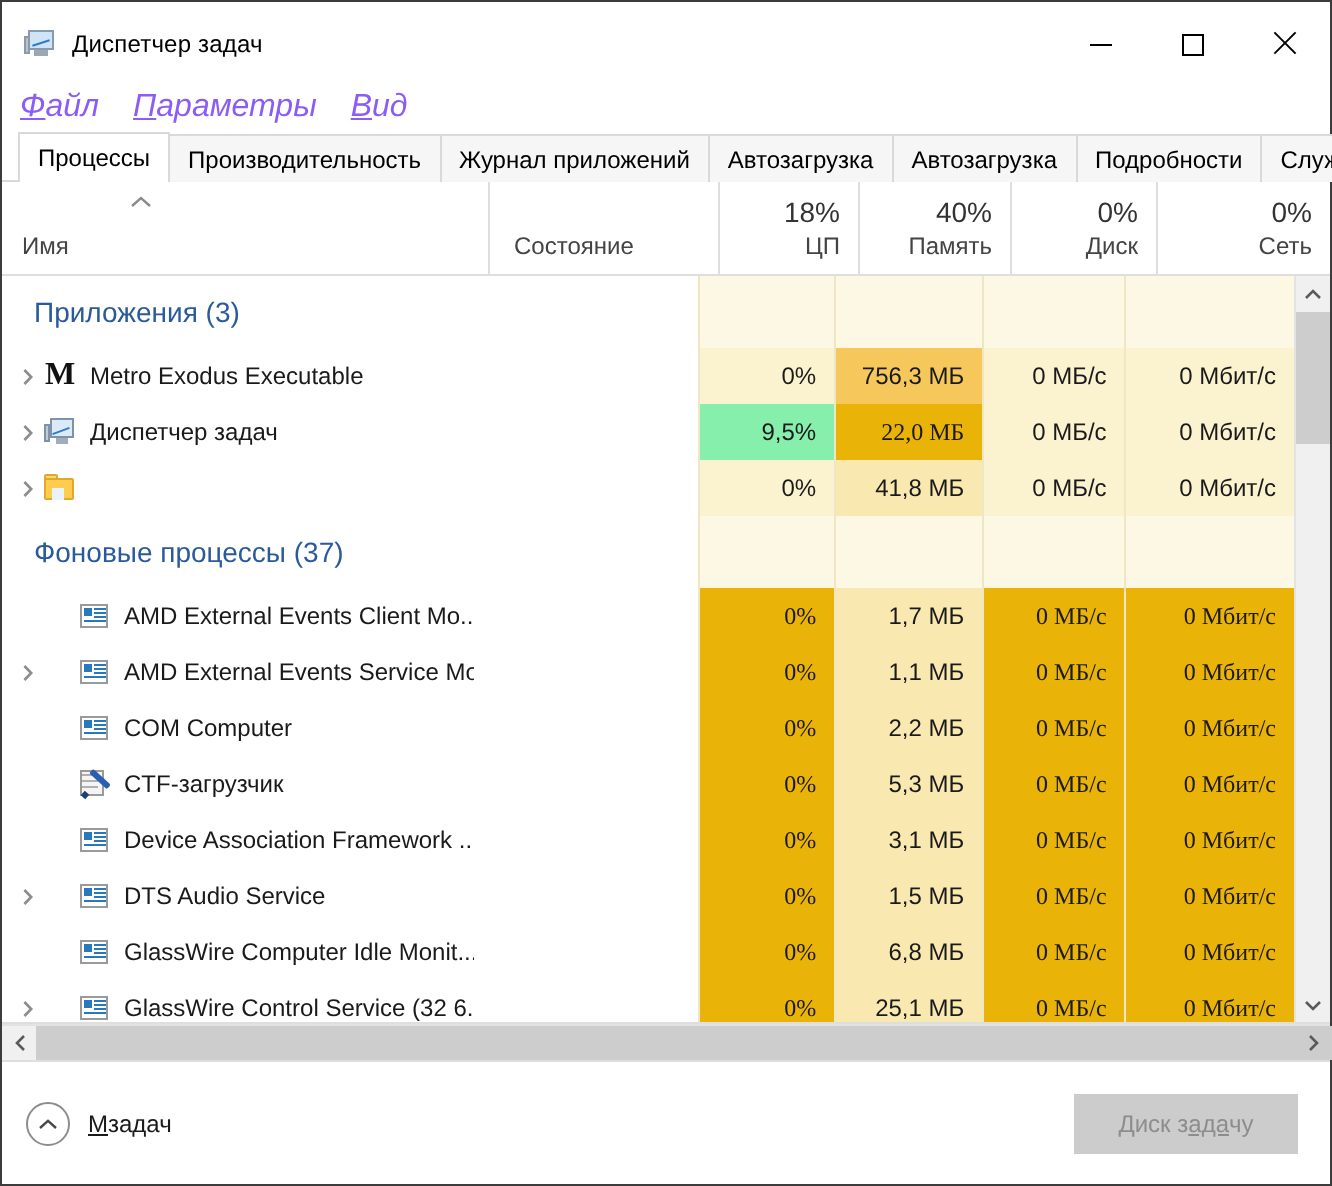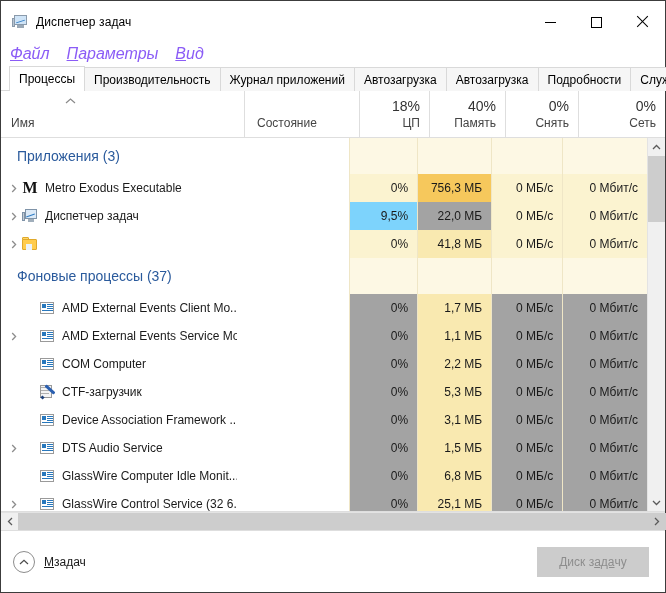--- a/index.html
+++ b/index.html
@@ -367,23 +367,23 @@
     background: #2a5fb0; transform: rotate(42deg); border-radius: 1px;
   }
   .ic-pen .pt {
     position: absolute; left: 2px; top: 12px; width: 3px; height: 3px;
     background: #1b3f78; transform: rotate(42deg);
   }
 
   
   .hm0 { background: #fdf8e4; }
   .hm1 { background: #fbf3d0; }
-  .hm2 { background: #a3a3a3; }
+  .hm2 { background: #eab308; font-family: Liberation Serif, serif; }
   .hm3 { background: #f9e9b0; }
-  .hm4 { background: #7dd3fc; }
+  .hm4 { background: #86efac; }
   .hm5 { background: #f6c85c; }
   .hmsep { border-left: 1px solid #efe6c6; }
 
   
   .vscroll {
     width: 17px;
     min-width: 17px;
     background: #f0f0f0;
     border-left: 1px solid #e3e3e3;
     position: relative;
@@ -526,21 +526,21 @@
     <div class="ch right" style="width:70px">
       <div class="pct">18%</div>
       <div class="nm">ЦП</div>
     </div>
     <div class="ch right" style="width:76px">
       <div class="pct">40%</div>
       <div class="nm">Память</div>
     </div>
     <div class="ch right" style="width:73px">
       <div class="pct">0%</div>
-      <div class="nm">Снять</div>
+      <div class="nm">Диск</div>
     </div>
     <div class="ch right" style="width:87px">
       <div class="pct">0%</div>
       <div class="nm">Сеть</div>
     </div>
   </div>
 
   <div class="tablewrap">
     <div class="tablebody" id="tablebody">
         <div class="row grouphead">

